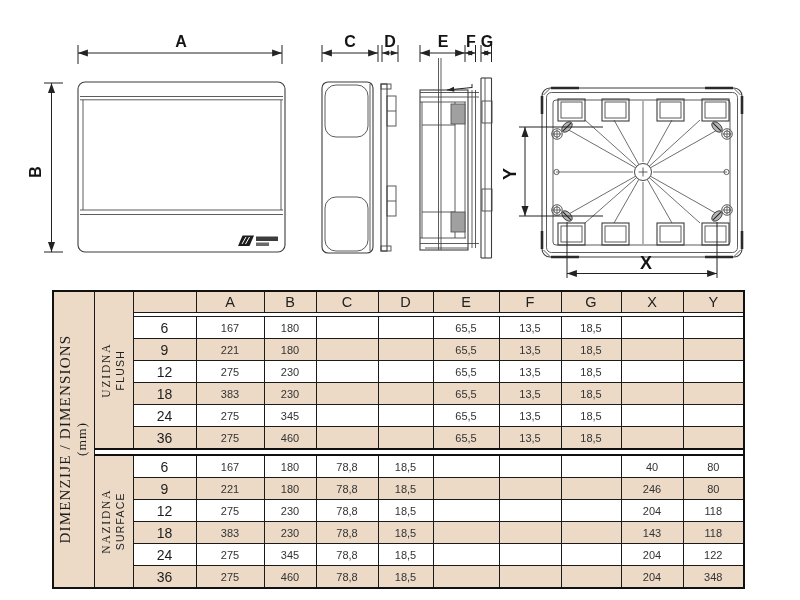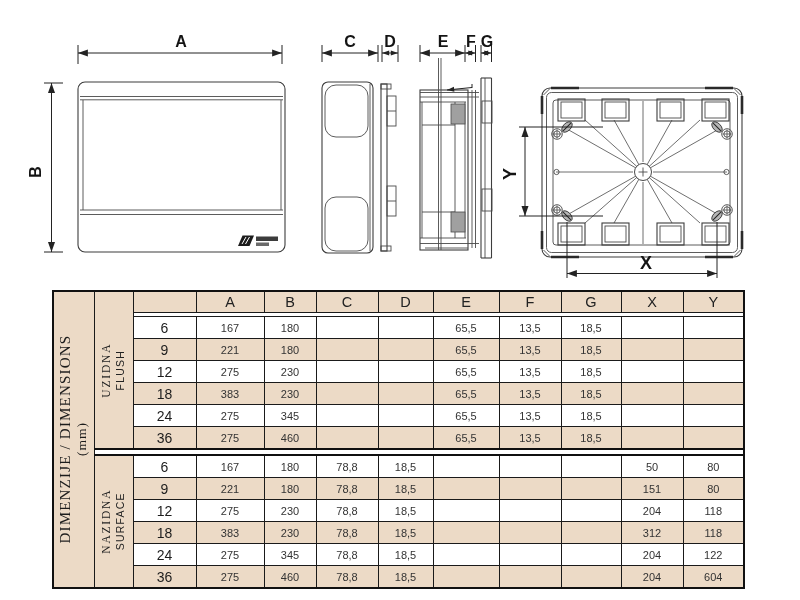--- a/index.html
+++ b/index.html
@@ -356,33 +356,33 @@
             </div>
     </td>
     <td class="size">6</td>
     <td>167</td>
           <td>180</td>
           <td>78,8</td>
           <td>18,5</td>
           <td></td>
           <td></td>
           <td></td>
-          <td>50</td>
+          <td>40</td>
           <td>80</td>
   </tr>
   <tr class="row alt">
     <td class="size">9</td>
     <td>221</td>
           <td>180</td>
           <td>78,8</td>
           <td>18,5</td>
           <td></td>
           <td></td>
           <td></td>
-          <td>151</td>
+          <td>246</td>
           <td>80</td>
   </tr>
   <tr class="row">
     <td class="size">12</td>
     <td>275</td>
           <td>230</td>
           <td>78,8</td>
           <td>18,5</td>
           <td></td>
           <td></td>
@@ -392,21 +392,21 @@
   </tr>
   <tr class="row alt">
     <td class="size">18</td>
     <td>383</td>
           <td>230</td>
           <td>78,8</td>
           <td>18,5</td>
           <td></td>
           <td></td>
           <td></td>
-          <td>312</td>
+          <td>143</td>
           <td>118</td>
   </tr>
   <tr class="row">
     <td class="size">24</td>
     <td>275</td>
           <td>345</td>
           <td>78,8</td>
           <td>18,5</td>
           <td></td>
           <td></td>
@@ -417,18 +417,18 @@
   <tr class="row alt">
     <td class="size">36</td>
     <td>275</td>
           <td>460</td>
           <td>78,8</td>
           <td>18,5</td>
           <td></td>
           <td></td>
           <td></td>
           <td>204</td>
-          <td>604</td>
+          <td>348</td>
   </tr>
 </tbody>
     </table>
 
 </div>
 
 </body></html>

